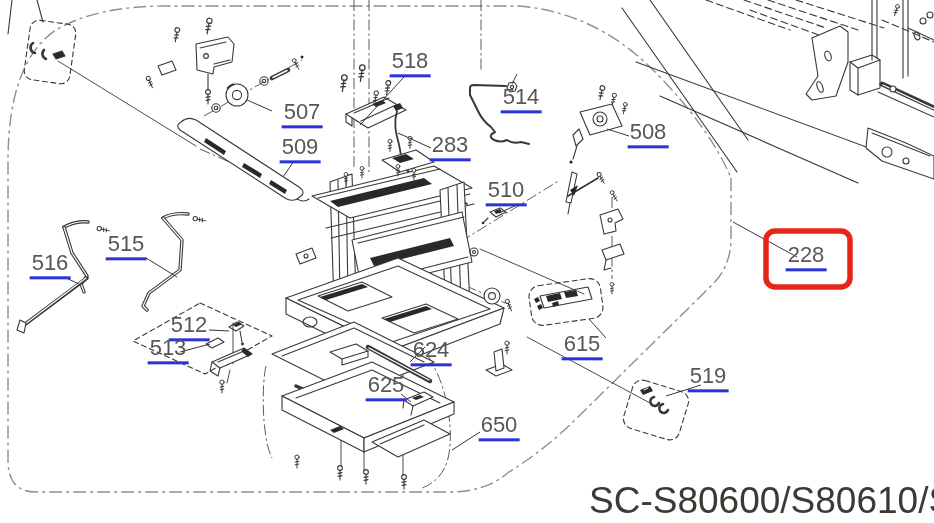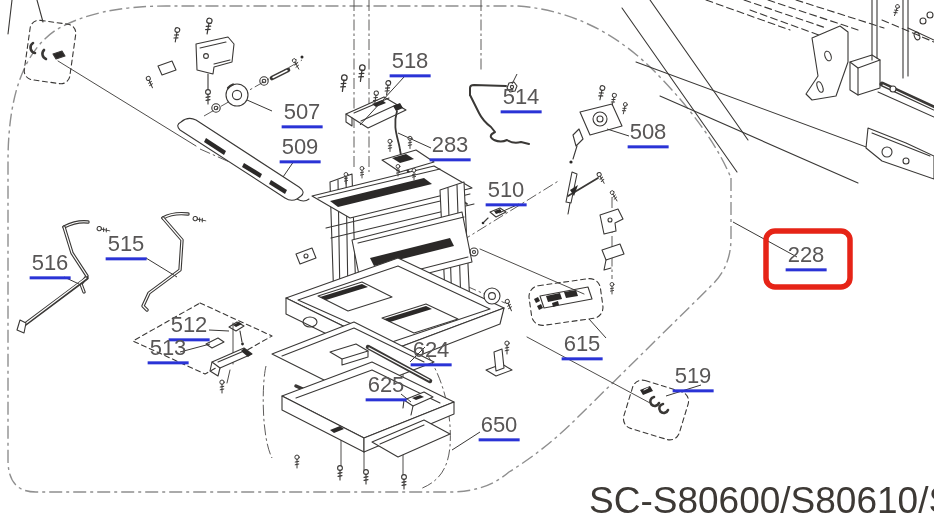--- a/index.html
+++ b/index.html
@@ -327,19 +327,19 @@
       <div class="part-label" style="left: 648px; top: 137px; text-align: right;">508</div>
       <div class="part-label" style="left: 506px; top: 195px;">510</div>
       <div class="part-label" style="left: 126px; top: 249px;">515</div>
       <div class="part-label" style="left: 50px; top: 268px;">516</div>
       <div class="part-label" style="left: 189px; top: 330px; text-align: right;">512</div>
       <div class="part-label" style="left: 168px; top: 353px;">513</div>
       <div class="part-label" style="left: 431px; top: 336px; margin-top: 19px;">624</div>
       <div class="part-label" style="left: 582px; top: 349px;">615</div>
       <div class="part-label" style="left: 386px; top: 390px;">625</div>
       <div class="part-label" style="left: 499px; top: 430px;">650</div>
-      <div class="part-label" style="left: 693px; top: 381px;">519</div>
+      <div class="part-label" style="left: 708px; top: 381px;">519</div>
       <div class="part-label" style="left: 806px; top: 260px;">228</div>
     </div>
 
 <div class="caption">SC-S80600/S80610/S8</div>
 
 </div>
 
 </body></html>

